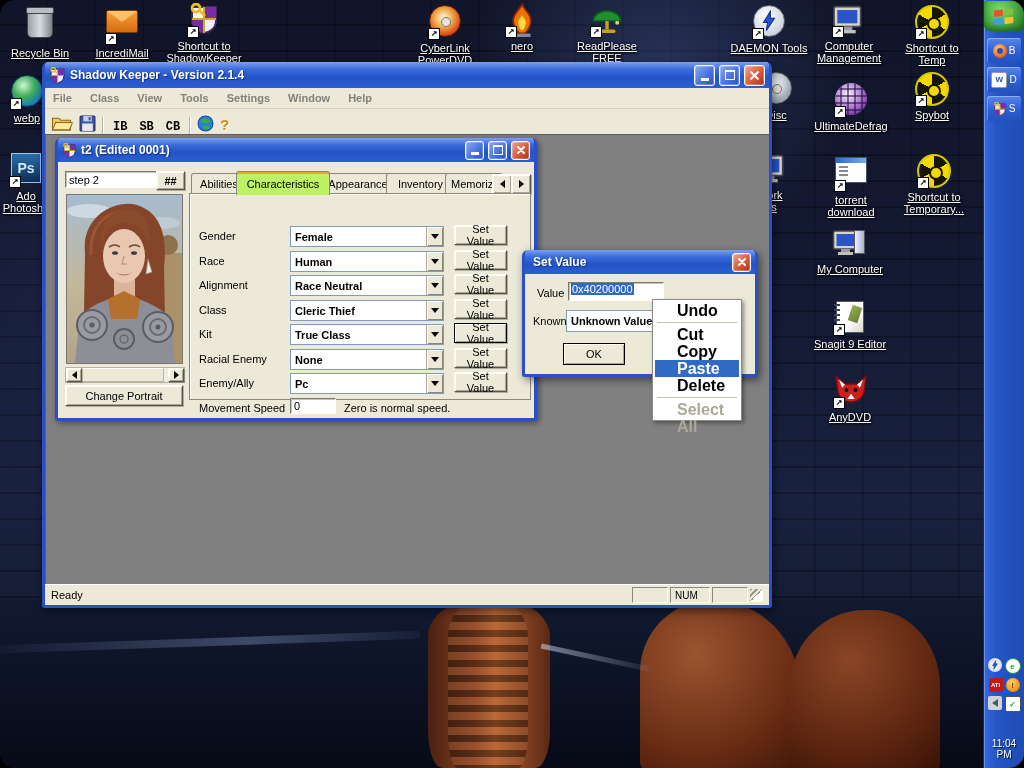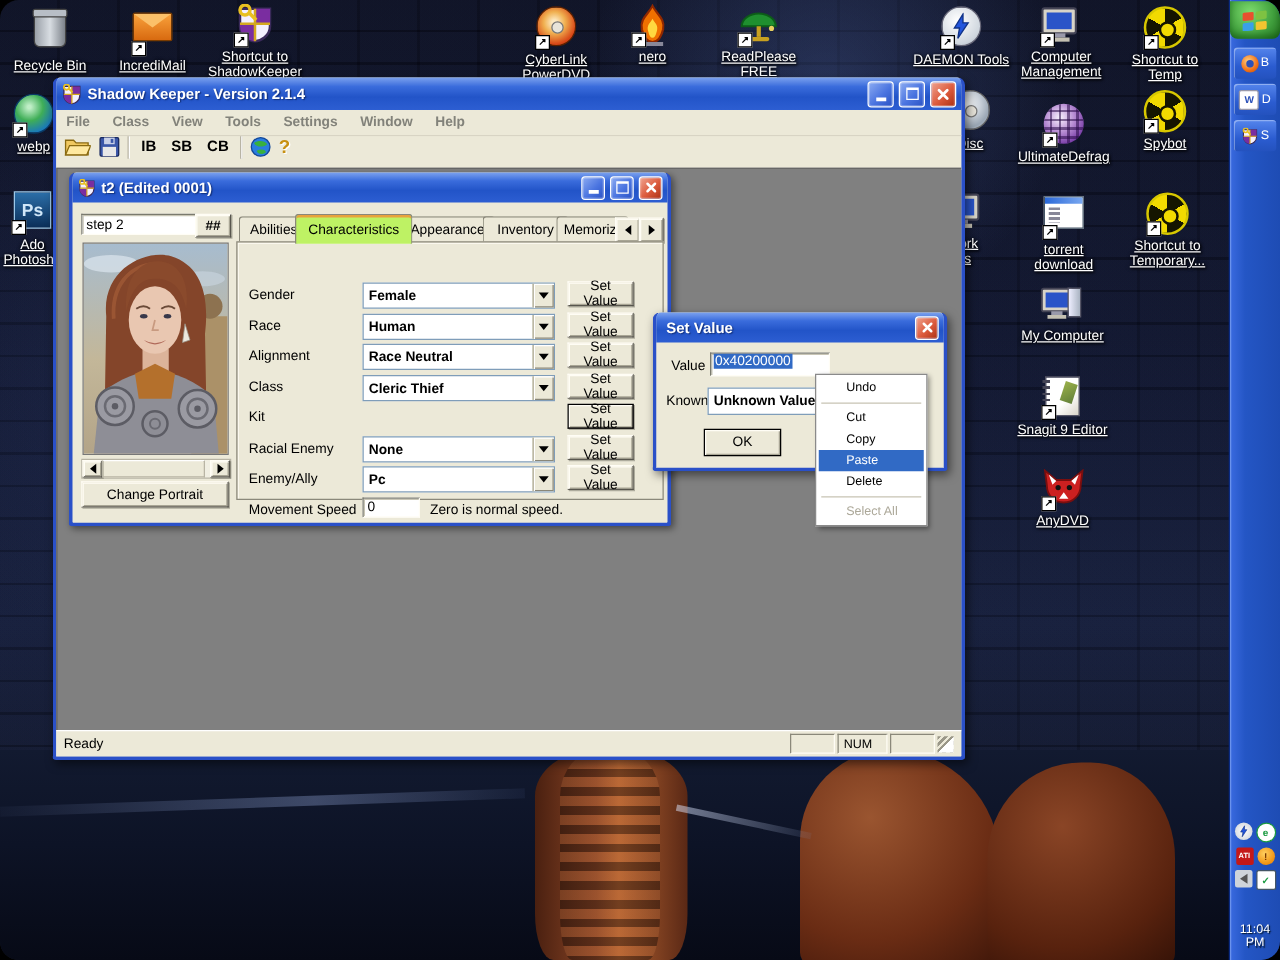--- a/index.html
+++ b/index.html
@@ -56,21 +56,21 @@
     box-shadow:2px 3px 8px rgba(0,0,0,.5);background:#ece9d8;}
   .tbar{height:24px;display:flex;align-items:center;gap:4px;padding:0 4px;border-radius:4px 4px 0 0;
     background:linear-gradient(180deg,#7ba1ee 0%,#3a6cdc 28%,#2254c8 60%,#2d5ed2 100%);}
   .tbar .ttl{flex:1;color:#fff;font-weight:bold;font-size:12px;text-shadow:1px 1px 1px #12307a;white-space:nowrap;overflow:hidden;}
   .tbtn{width:19px;height:19px;border-radius:3px;border:1px solid #fff;flex:0 0 auto;display:flex;align-items:center;justify-content:center;
     background:linear-gradient(135deg,#8cabf2,#4a74e0 55%,#2a52c4);box-shadow:inset 0 0 0 1px rgba(255,255,255,.25);}
   .tbtn.close{background:linear-gradient(135deg,#f0a490,#dc5a3c 55%,#aa3014);}
   .tbtn .mn{width:8px;height:3px;background:#fff;margin-top:8px;}
   .tbtn .mx{width:8px;height:7px;border:1px solid #fff;border-top-width:2px;}
   .menubar{height:20px;background:#ece9d8;display:flex;align-items:center;padding:0 8px;gap:18px;color:#82827a;border-bottom:1px solid #d8d4c4;font-weight:bold;}
-  .toolbar{height:26px;background:#ece9d8;display:flex;align-items:flex-start;padding:0 6px;gap:6px;border-bottom:1px solid #c8c4b4;}
+  .toolbar{height:26px;background:#ece9d8;display:flex;align-items:flex-end;padding:0 6px;gap:6px;border-bottom:1px solid #c8c4b4;font-family:Liberation Mono, monospace;}
   .tsep{width:1px;height:18px;background:#b8b4a4;border-right:1px solid #fff;}
   .tb-txt{font-weight:bold;font-size:12px;padding:1px 3px;}
   .btn3{background:#ece9d8;border:1px solid;border-color:#fffdf5 #58564e #58564e #fffdf5;
     box-shadow:inset 1px 1px 0 #fffdf5, inset -1px -1px 0 #a8a594, 1px 1px 0 rgba(60,60,50,.35);
     font-size:11px;display:flex;align-items:center;justify-content:center;}
   .sunk{background:#fff;border:1px solid;border-color:#7a7a6e #fffdf5 #fffdf5 #7a7a6e;box-shadow:inset 1px 1px 0 #c8c5b5;}
   .combo{position:absolute;background:#fff;border:1px solid #7f9db9;display:flex;align-items:center;}
   .combo .cv{flex:1;padding:0 4px;white-space:nowrap;overflow:hidden;font-weight:bold;}
   .drop{width:16px;align-self:stretch;background:#ece9d8;border-left:1px solid #aca894;display:flex;align-items:center;justify-content:center;
     box-shadow:inset 1px 1px 0 #fff,inset -1px -1px 0 #8a8778;}
@@ -79,21 +79,21 @@
   .ar-r{width:0;height:0;border-top:4px solid transparent;border-bottom:4px solid transparent;border-left:5px solid #000;}
   
   .tabctl{position:absolute;}
   .tab{position:absolute;top:2px;height:20px;background:#ece9d8;border:1px solid #8a887a;border-bottom:none;border-radius:3px 3px 0 0;
     font-size:11px;display:flex;align-items:center;justify-content:center;padding:0 5px;overflow:hidden;white-space:nowrap;}
   .tab.sel{top:0;height:23px;background:#bef264;z-index:2;box-shadow:inset 0 2px 0 #e8a33d;font-weight:normal;}
   .tabpane{position:absolute;left:0;right:0;top:22px;bottom:0;background:#ece9d8;border:1px solid #8a887a;box-shadow:inset 1px 1px 0 #fffdf5;}
   .flabel{position:absolute;font-size:11px;}
   
   .cmenu{position:absolute;background:#fff;border:1px solid #8a8a8a;box-shadow:2px 2px 4px rgba(0,0,0,.4);padding:2px;z-index:40;}
-  .cmi{height:17px;line-height:17px;padding-left:22px;padding-right:10px;font-size:10px;color:#000;}
+  .cmi{height:17px;line-height:17px;padding-left:22px;padding-right:10px;font-size:16px;color:#000;font-weight:bold;}
   .cmi.hl{background:#316ac5;color:#fff;}
   .cmi.dis{color:#aca899;}
   .csep{height:1px;background:#c8c4b4;margin:3px 2px;}
   
   #taskbar{position:absolute;right:0;top:0;width:40px;height:768px;z-index:50;
     background:linear-gradient(90deg,#3a6ae0,#2456c5 30%,#1e4cb4);border-left:1px solid #0a2a80;box-shadow:inset 1px 0 0 #6a92ec;}
   .startbtn{position:absolute;left:0;top:1px;width:40px;height:30px;border-radius:0 0 6px 6px;
     background:radial-gradient(circle at 40% 30%,#7edc6e,#3f9e3c 60%,#247020);box-shadow:inset 0 -3px 5px rgba(0,60,0,.4);display:flex;align-items:center;justify-content:center;}
   .taskb{position:absolute;left:3px;width:34px;height:25px;border-radius:3px;background:linear-gradient(180deg,#5585ec,#2b5cd0 60%,#2452be);
     box-shadow:inset 1px 1px 0 rgba(255,255,255,.35);display:flex;align-items:center;justify-content:center;gap:2px;color:#fff;font-size:10px;}
@@ -485,20 +485,26 @@
             <span class="flabel" style="left:9px;top:110px">Class</span>
             <div class="combo" style="left:100px;top:106px;width:152px;height:19px">
                 <span class="cv">Cleric Thief</span>
                 <span class="drop">
                   <i class="ar-d"></i>
                 </span>
               </div>
             <button class="btn3" style="position:absolute;left:264px;top:105px;width:53px;height:20px;font-family:inherit">Set Value</button>
 
             <span class="flabel" style="left:9px;top:134px">Kit</span>
+            <div class="combo" style="left:100px;top:130px;width:152px;height:19px">
+                <span class="cv">True Class</span>
+                <span class="drop">
+                  <i class="ar-d"></i>
+                </span>
+              </div>
             <button class="btn3" style="position:absolute;left:264px;top:129px;width:53px;height:20px;font-family:inherit;outline:1px solid #000;outline-offset:-1px;">Set Value</button>
 
             <span class="flabel" style="left:9px;top:159px">Racial Enemy</span>
             <div class="combo" style="left:100px;top:155px;width:152px;height:19px">
                 <span class="cv">None</span>
                 <span class="drop">
                   <i class="ar-d"></i>
                 </span>
               </div>
             <button class="btn3" style="position:absolute;left:264px;top:154px;width:53px;height:20px;font-family:inherit">Set Value</button>

